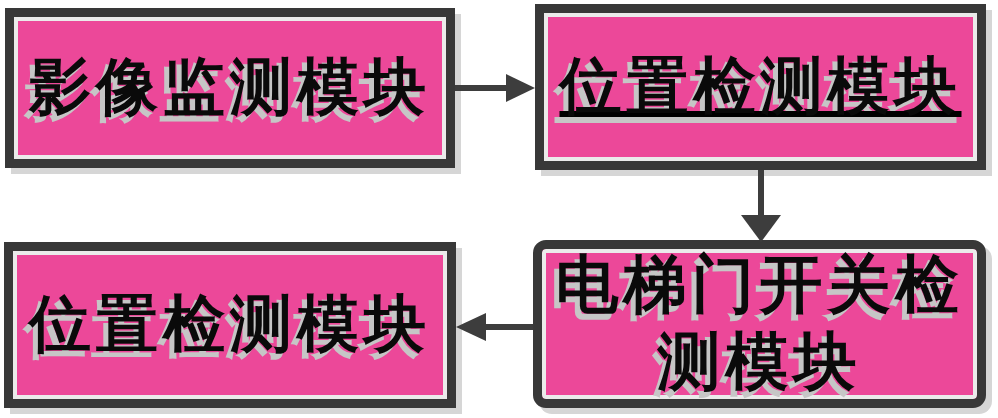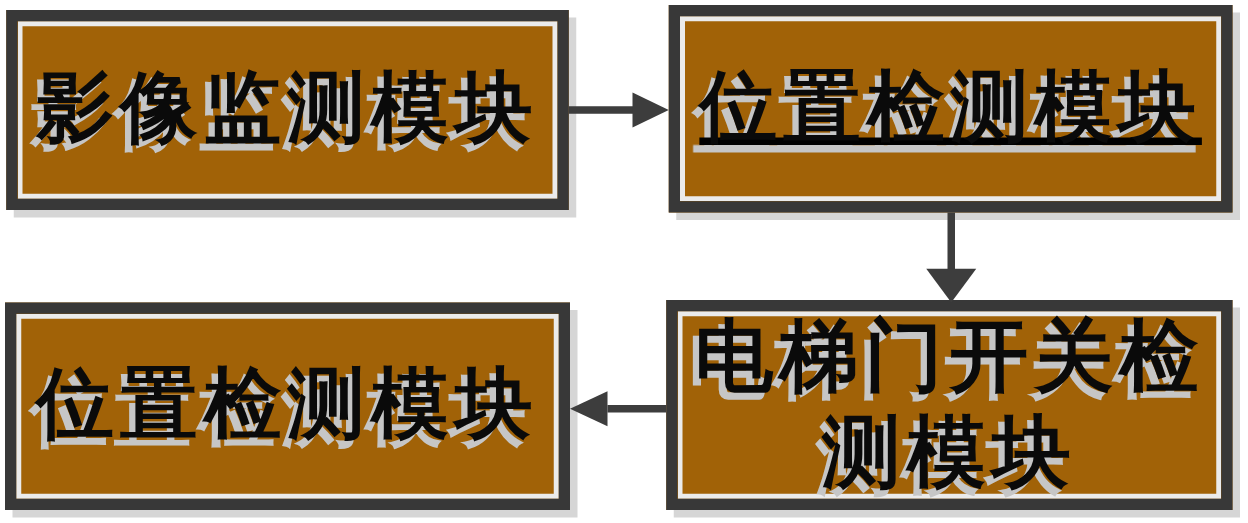--- a/index.html
+++ b/index.html
@@ -12,40 +12,40 @@
     width: 998px;
     height: 418px;
     background: #ffffff;
     overflow: hidden;
     font-family: "Liberation Serif", "DejaVu Serif", serif;
   }
   .module-box {
     position: absolute;
     box-sizing: border-box;
     border: 9px solid #383838;
-    background: #a16207;
+    background: #ec4899;
     box-shadow: 6px 6px 0 #d6d6d6, inset 0 0 0 4px #ebebeb;
     display: flex;
     align-items: center;
     justify-content: center;
     text-align: center;
   }
   .module-label {
     color: #0a0a0a;
     font-weight: bold;
     font-size: 62px;
     letter-spacing: 5px;
     line-height: 1.22;
     text-shadow: -5px 6px 0 #c6c6c6;
     padding: 0 6px;
     word-break: break-all;
   }
   .box-image     { left: 5px;   top: 8px;   width: 450px; height: 160px; }
   .box-position  { left: 535px; top: 4px;   width: 451px; height: 166px; text-decoration: underline; }
-  .box-door      { left: 533px; top: 240px; width: 453px; height: 168px; }
+  .box-door      { left: 533px; top: 240px; width: 453px; height: 168px; border-radius: 13px; }
   .box-door .module-label { font-size: 63px; }
   .box-info      { left: 4px;   top: 242px; width: 452px; height: 166px; }
 
   .arrow-line {
     position: absolute;
     background: #3d3d3d;
   }
   .arrow-head {
     position: absolute;
     width: 0;

